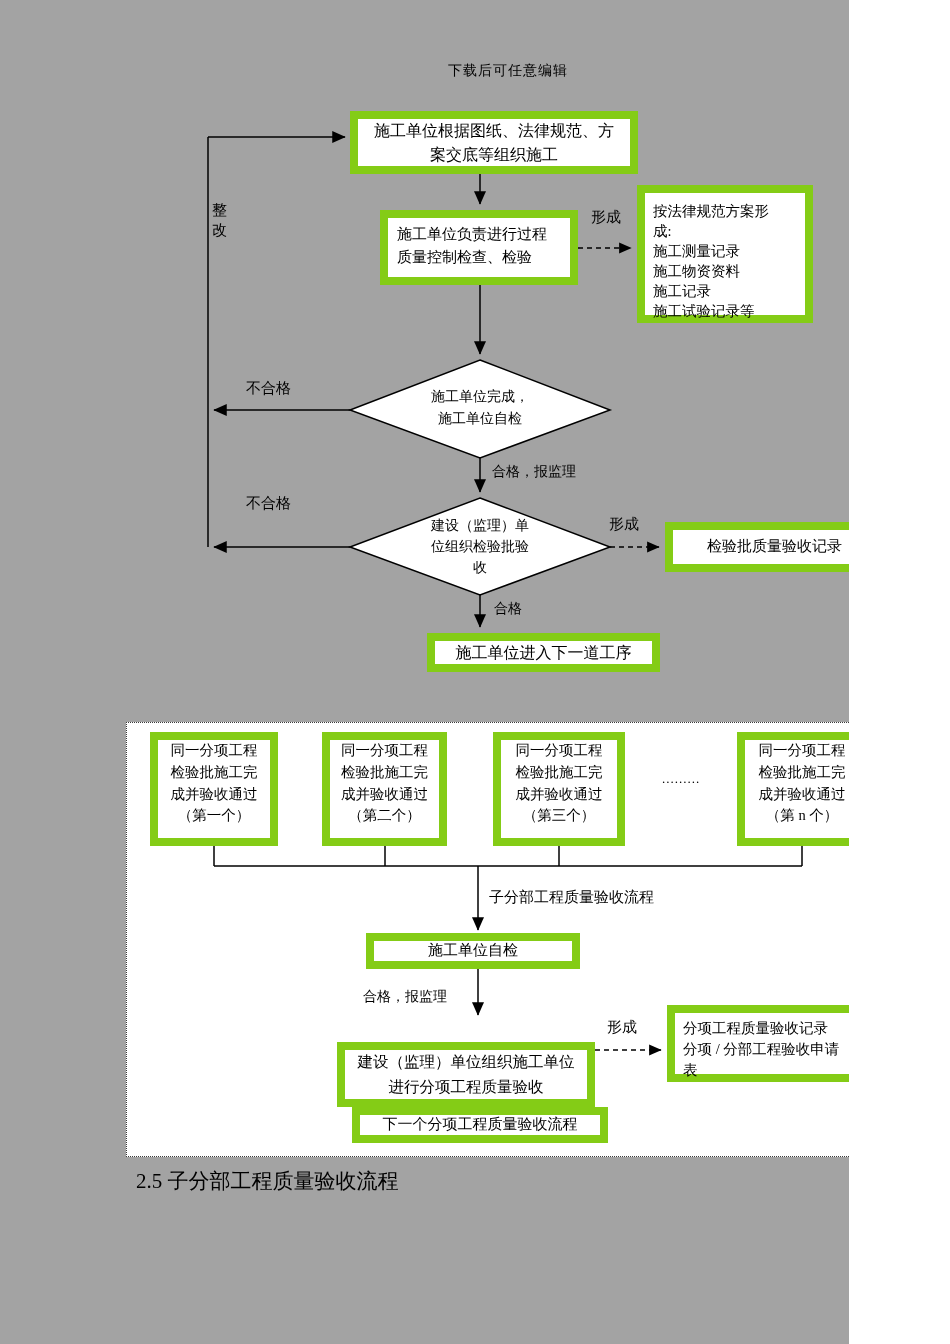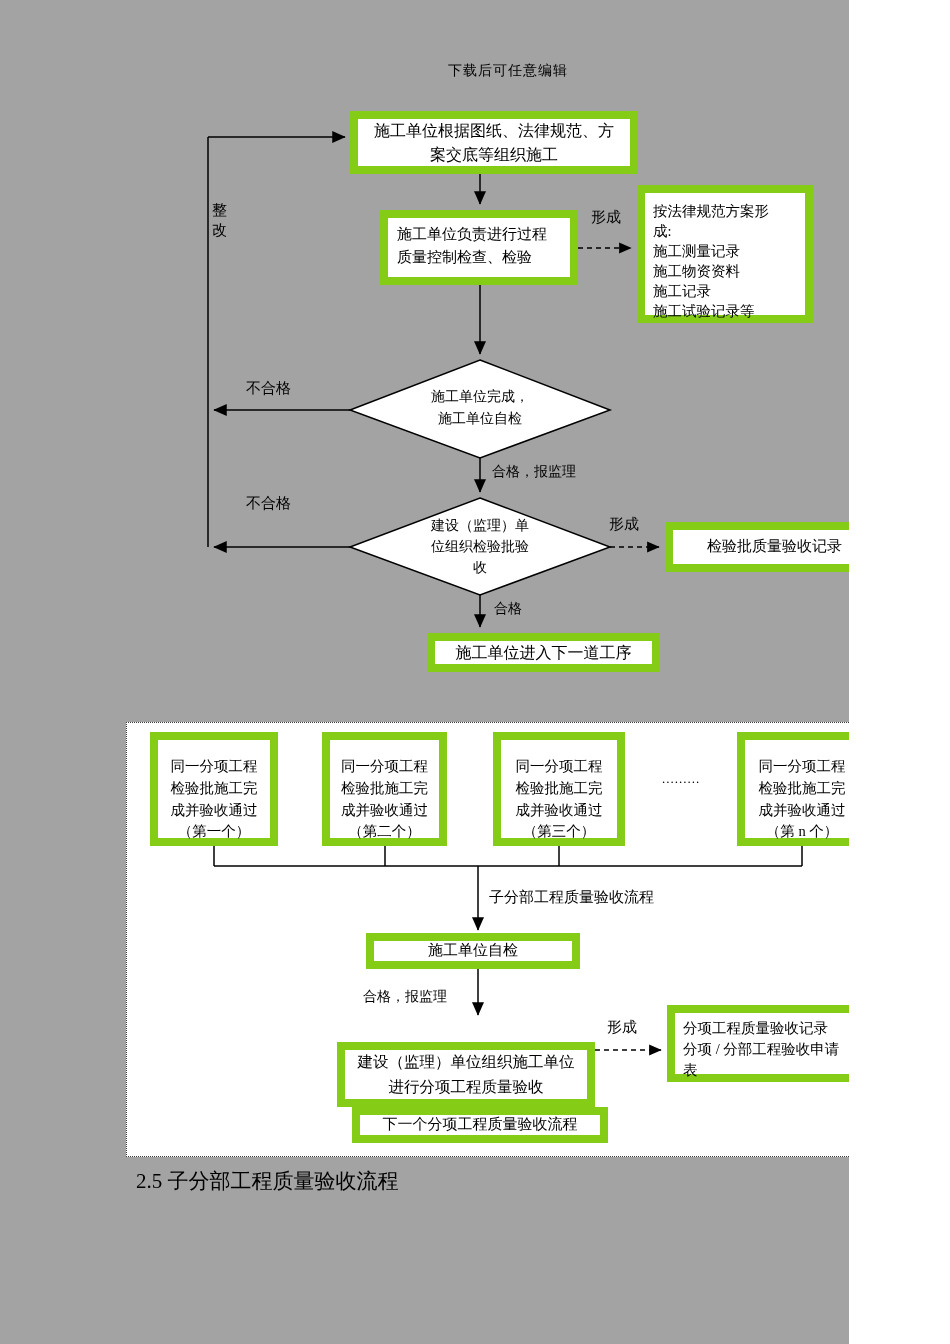--- a/index.html
+++ b/index.html
@@ -36,21 +36,21 @@
   .f1-next { left:380px; top:633px; width:233px; height:39px; font-size:16px;margin-left:47px; }
   .lbl-rework { left:212px; top:200px; font-size:15px; }
   .lbl-form1  { left:591px; top:207px; font-size:15px; }
   .lbl-fail1  { left:246px; top:378px; font-size:15px; }
   .lbl-passrep1 { left:492px; top:463px; font-size:14px; }
   .lbl-fail2  { left:246px; top:493px; font-size:15px; }
   .lbl-form2  { left:609px; top:514px; font-size:15px; }
   .lbl-pass   { left:494px; top:600px; font-size:14px; }
   .h24 { top:691px; }
   
-  .f2-b { top:732px; height:114px; font-size:14.5px; padding-top:16px; line-height:1.5; }
+  .f2-b { top:732px; height:114px; font-size:14.5px; padding-top:0; line-height:1.5; }
   .f2-b1 { left:150px; width:128px; }
   .f2-b2 { left:322px; width:125px; }
   .f2-b3 { left:493px; width:132px; }
   .f2-b4 { left:737px; width:130px; }
   .f2-dots { left:656px; top:770px; width:50px; font-size:13px; letter-spacing:1px; text-align:center; }
   .lbl-allcomp { left:489px; top:887px; font-size:15px; }
   .f2-self { left:366px; top:933px; width:214px; height:36px; font-size:15px; }
   .lbl-passrep2 { left:363px; top:988px; font-size:14px; }
   .f2-org { left:337px; top:1018px; width:258px; height:65px; font-size:15.5px; line-height:1.55;margin-top:24px; }
   .lbl-form3 { left:607px; top:1017px; font-size:15px; }

